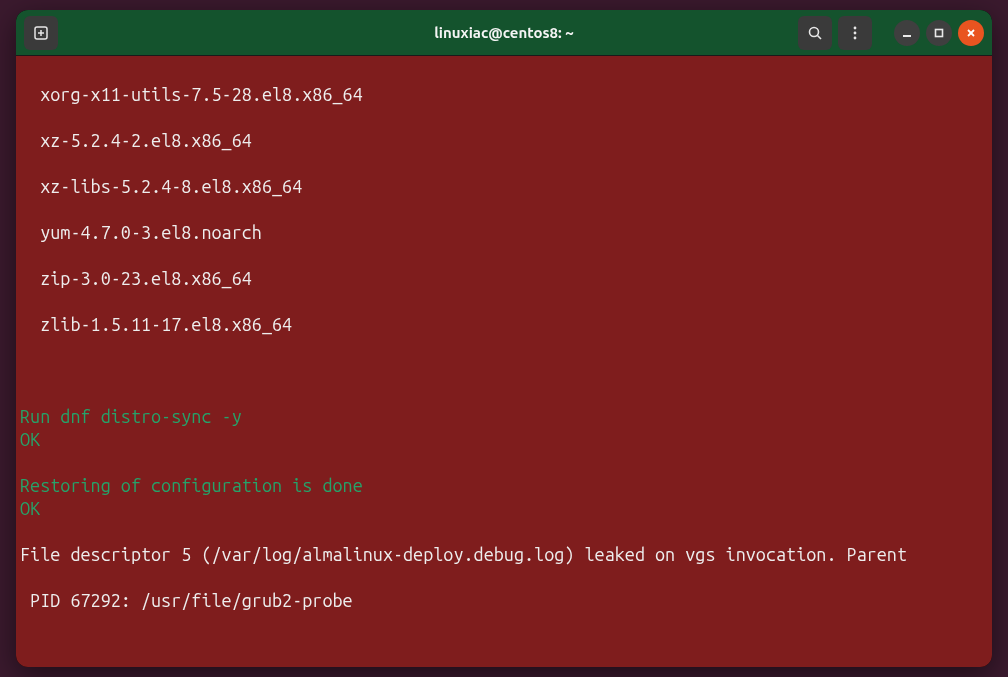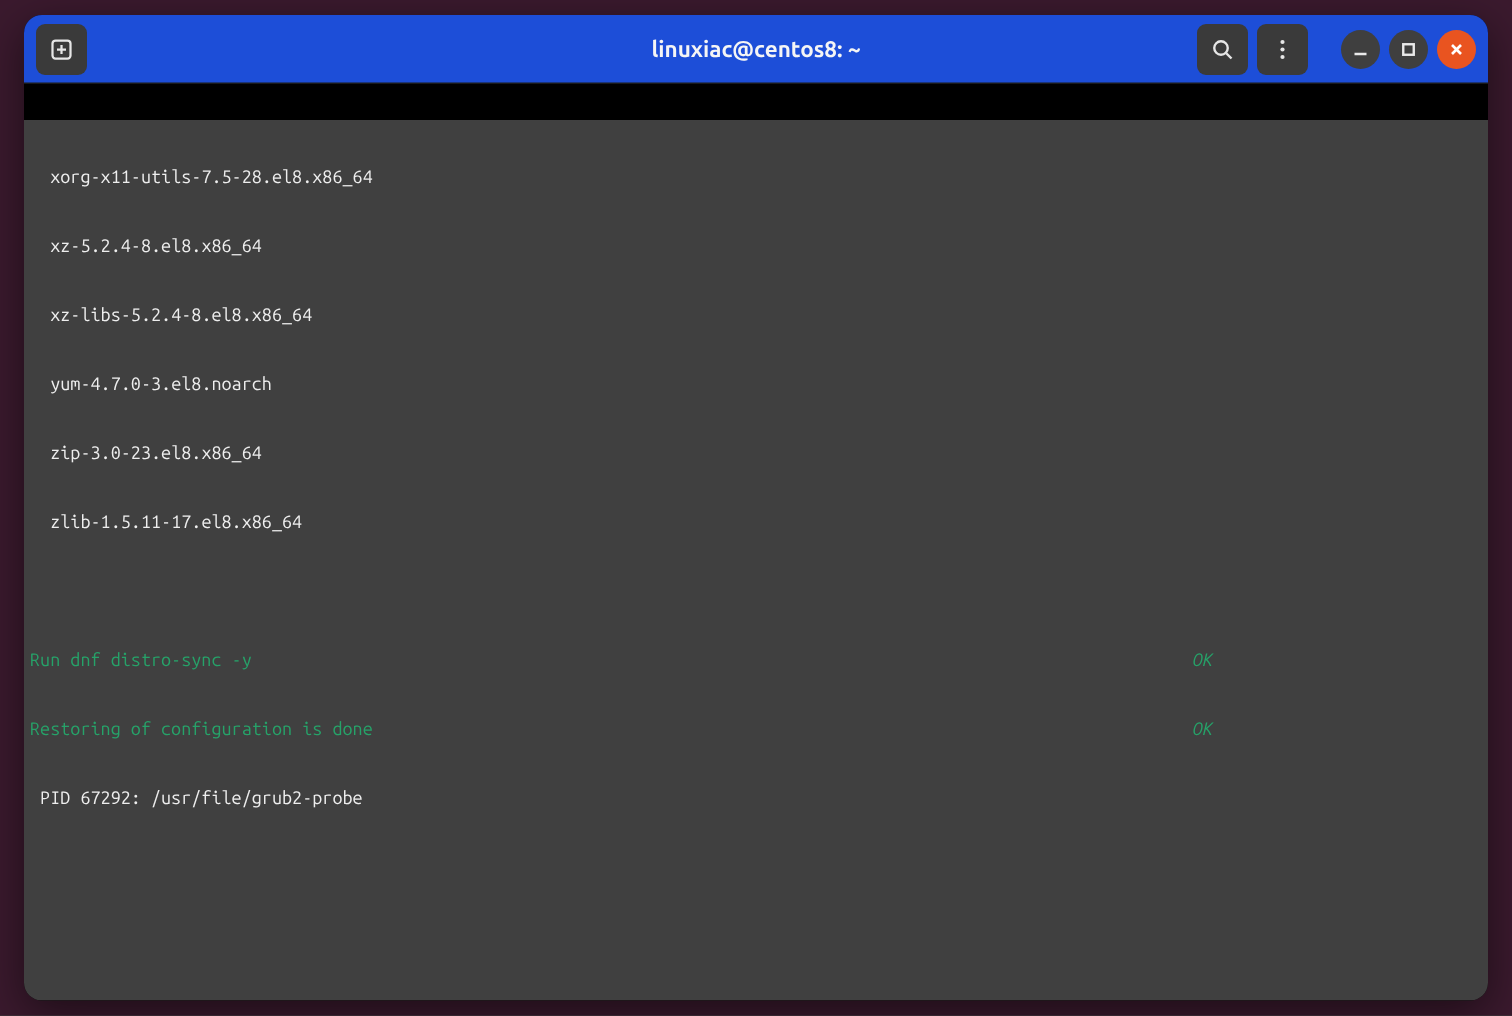--- a/index.html
+++ b/index.html
@@ -19,21 +19,21 @@
     height: 657px;
     background: #000;
     border-radius: 12px;
     overflow: hidden;
     box-shadow: 0 8px 30px rgba(0,0,0,0.5);
     display: flex;
     flex-direction: column;
   }
   .titlebar {
     height: 46px;
-    background: #1d4ed8;
+    background: #14532d;
     border-bottom: 1px solid #1a1a1a;
     display: flex;
     align-items: center;
     padding: 0 8px;
     gap: 6px;
     position: relative;
   }
   .tb-left, .tb-right { display: flex; align-items: center; gap: 6px; }
   .tb-left { flex: 0 0 auto; }
   .tb-right { margin-left: auto; }
@@ -62,37 +62,36 @@
     display: flex; align-items: center; justify-content: center;
     cursor: pointer;
     color: #eaeaea;
   }
   .win-btn.min, .win-btn.max { background: #3f3f3f; }
   .win-btn.close { background: #e95420; color: #fff; }
   .win-btn svg { width: 12px; height: 12px; }
 
   .terminal {
     flex: 1;
-    background: #404040;
+    background: #7f1d1d;
     color: #eeeeee;
-    font-size: 12px;
+    font-size: 18px;
     line-height: 23px;
     padding: 4px 4px 0 4px;
     white-space: pre;
     overflow: hidden;
     font-family: "Ubuntu Mono", "DejaVu Sans Mono", "Liberation Mono", monospace;
-    margin-top: 24px;
   }
   .line { white-space: pre; }
   .green { color: #26a269; }
   .white { color: #eeeeee; }
-  .ok-right { display: flex; }
+  .ok-right { display: flex; flex-direction: column; }
   .ok-right .msg { flex: 0 0 auto; }
   .ok-right .spacer { flex: 1; }
-  .ok-right .ok { color:#26a269; padding-right: 180px; font-style: italic; }
+  .ok-right .ok { color:#26a269; padding-right: 180px; }
 </style>
 </head>
 <body>
 
 <div class="window">
   <div class="titlebar">
     <div class="tb-left">
       <div class="tb-btn">
         <svg viewBox="0 0 16 16">
             <rect x="2" y="2" width="12" height="12" rx="2" fill="none" stroke="currentColor" stroke-width="1.5"></rect>
@@ -131,28 +130,29 @@
         <svg viewBox="0 0 12 12">
             <line x1="3" y1="3" x2="9" y2="9" stroke="currentColor" stroke-width="1.8"></line>
             <line x1="9" y1="3" x2="3" y2="9" stroke="currentColor" stroke-width="1.8"></line>
           </svg>
       </div>
     </div>
   </div>
 
   <div class="terminal">
 <div class="line white">  <span>xorg-x11-utils-7.5-28.el8.x86_64</span></div>
-<div class="line white">  <span>xz-5.2.4-8.el8.x86_64</span></div>
+<div class="line white">  <span>xz-5.2.4-2.el8.x86_64</span></div>
 <div class="line white">  <span>xz-libs-5.2.4-8.el8.x86_64</span></div>
 <div class="line white">  <span>yum-4.7.0-3.el8.noarch</span></div>
 <div class="line white">  <span>zip-3.0-23.el8.x86_64</span></div>
 <div class="line white">  <span>zlib-1.5.11-17.el8.x86_64</span></div>
 <div class="line"> </div>
 <div class="ok-right"><span class="msg green">Run dnf distro-sync -y</span><span class="spacer"></span><span class="ok">OK</span></div>
 <div class="ok-right"><span class="msg green">Restoring of configuration is done</span><span class="spacer"></span><span class="ok">OK</span></div>
+<div class="line white">File descriptor 5 (/var/log/almalinux-deploy.debug.log) leaked on vgs invocation. Parent</div>
 <div class="line white"> PID 67292: /usr/file/grub2-probe</div>
 
 
 
 
 
 
 
 
 

